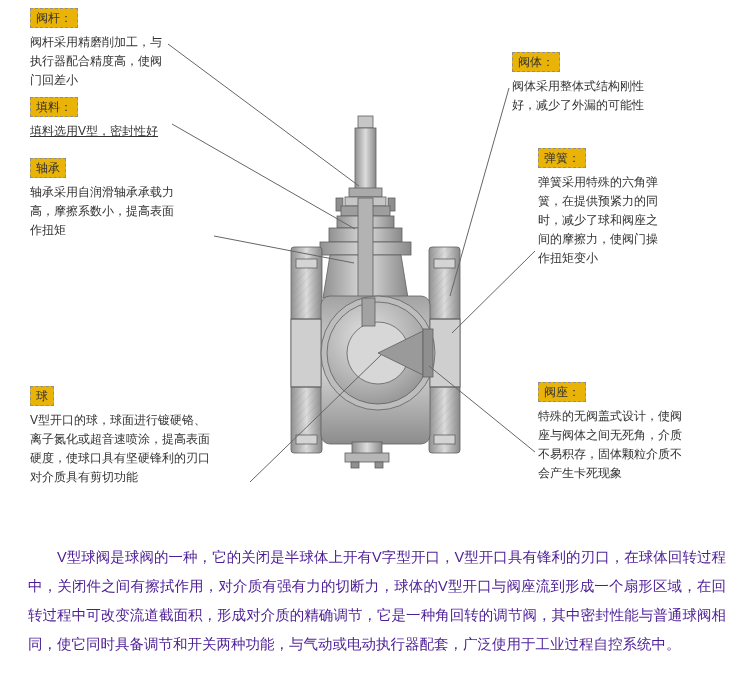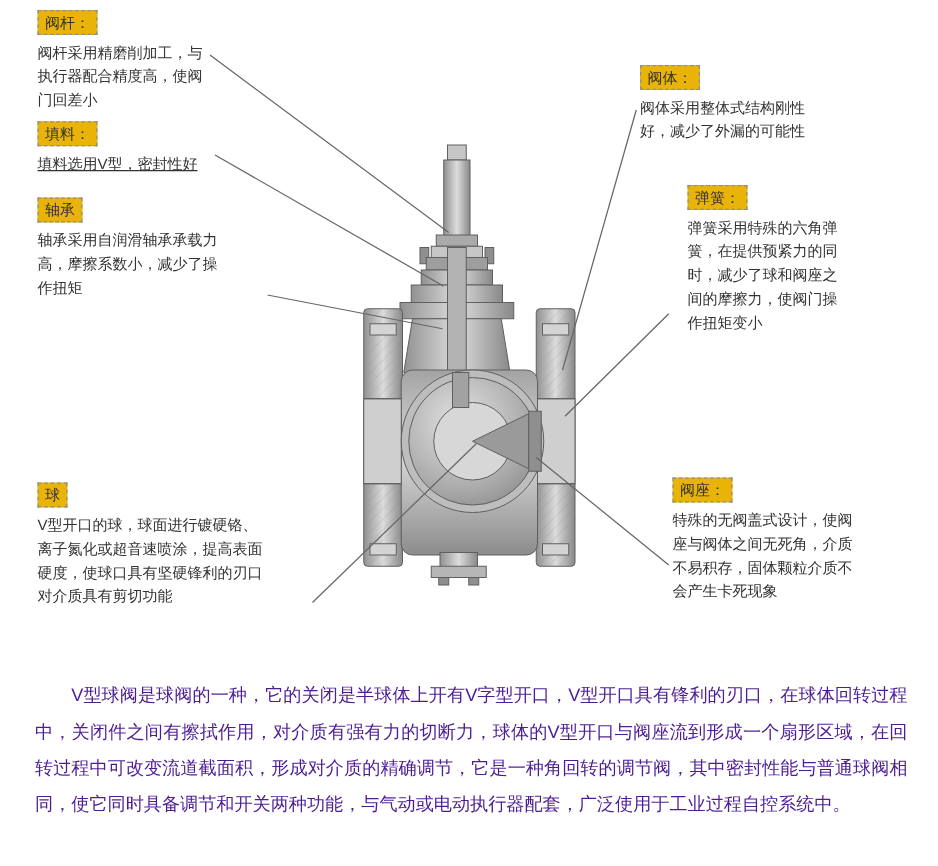--- a/index.html
+++ b/index.html
@@ -117,39 +117,39 @@
   </div>
 
   <div class="callout" style="left:30px;top:97px;width:170px;text-decoration:underline;">
     <div class="callout-title">填料：</div>
     <div class="callout-desc">填料选用V型，密封性好</div>
   </div>
 
   <div class="callout" style="left:30px;top:158px;width:180px;">
     <div class="callout-title">轴承</div>
     <div class="callout-desc">轴承采用自润滑轴承承载力
-高，摩擦系数小，减少了操
+高，摩擦系数小，提高表面
 作扭矩</div>
   </div>
 
   <div class="callout" style="left:30px;top:386px;width:215px;">
     <div class="callout-title">球</div>
     <div class="callout-desc">V型开口的球，球面进行镀硬铬、
 离子氮化或超音速喷涂，提高表面
 硬度，使球口具有坚硬锋利的刃口
 对介质具有剪切功能</div>
   </div>
 
   <div class="callout" style="left:512px;top:52px;width:165px;">
     <div class="callout-title">阀体：</div>
     <div class="callout-desc">阀体采用整体式结构刚性
 好，减少了外漏的可能性</div>
   </div>
 
-  <div class="callout" style="left:538px;top:148px;width:150px;margin-left:12px;">
+  <div class="callout" style="left:538px;top:148px;width:150px;">
     <div class="callout-title">弹簧：</div>
     <div class="callout-desc">弹簧采用特殊的六角弹
 簧，在提供预紧力的同
 时，减少了球和阀座之
 间的摩擦力，使阀门操
 作扭矩变小</div>
   </div>
 
   <div class="callout" style="left:538px;top:382px;width:170px;">
     <div class="callout-title">阀座：</div>

